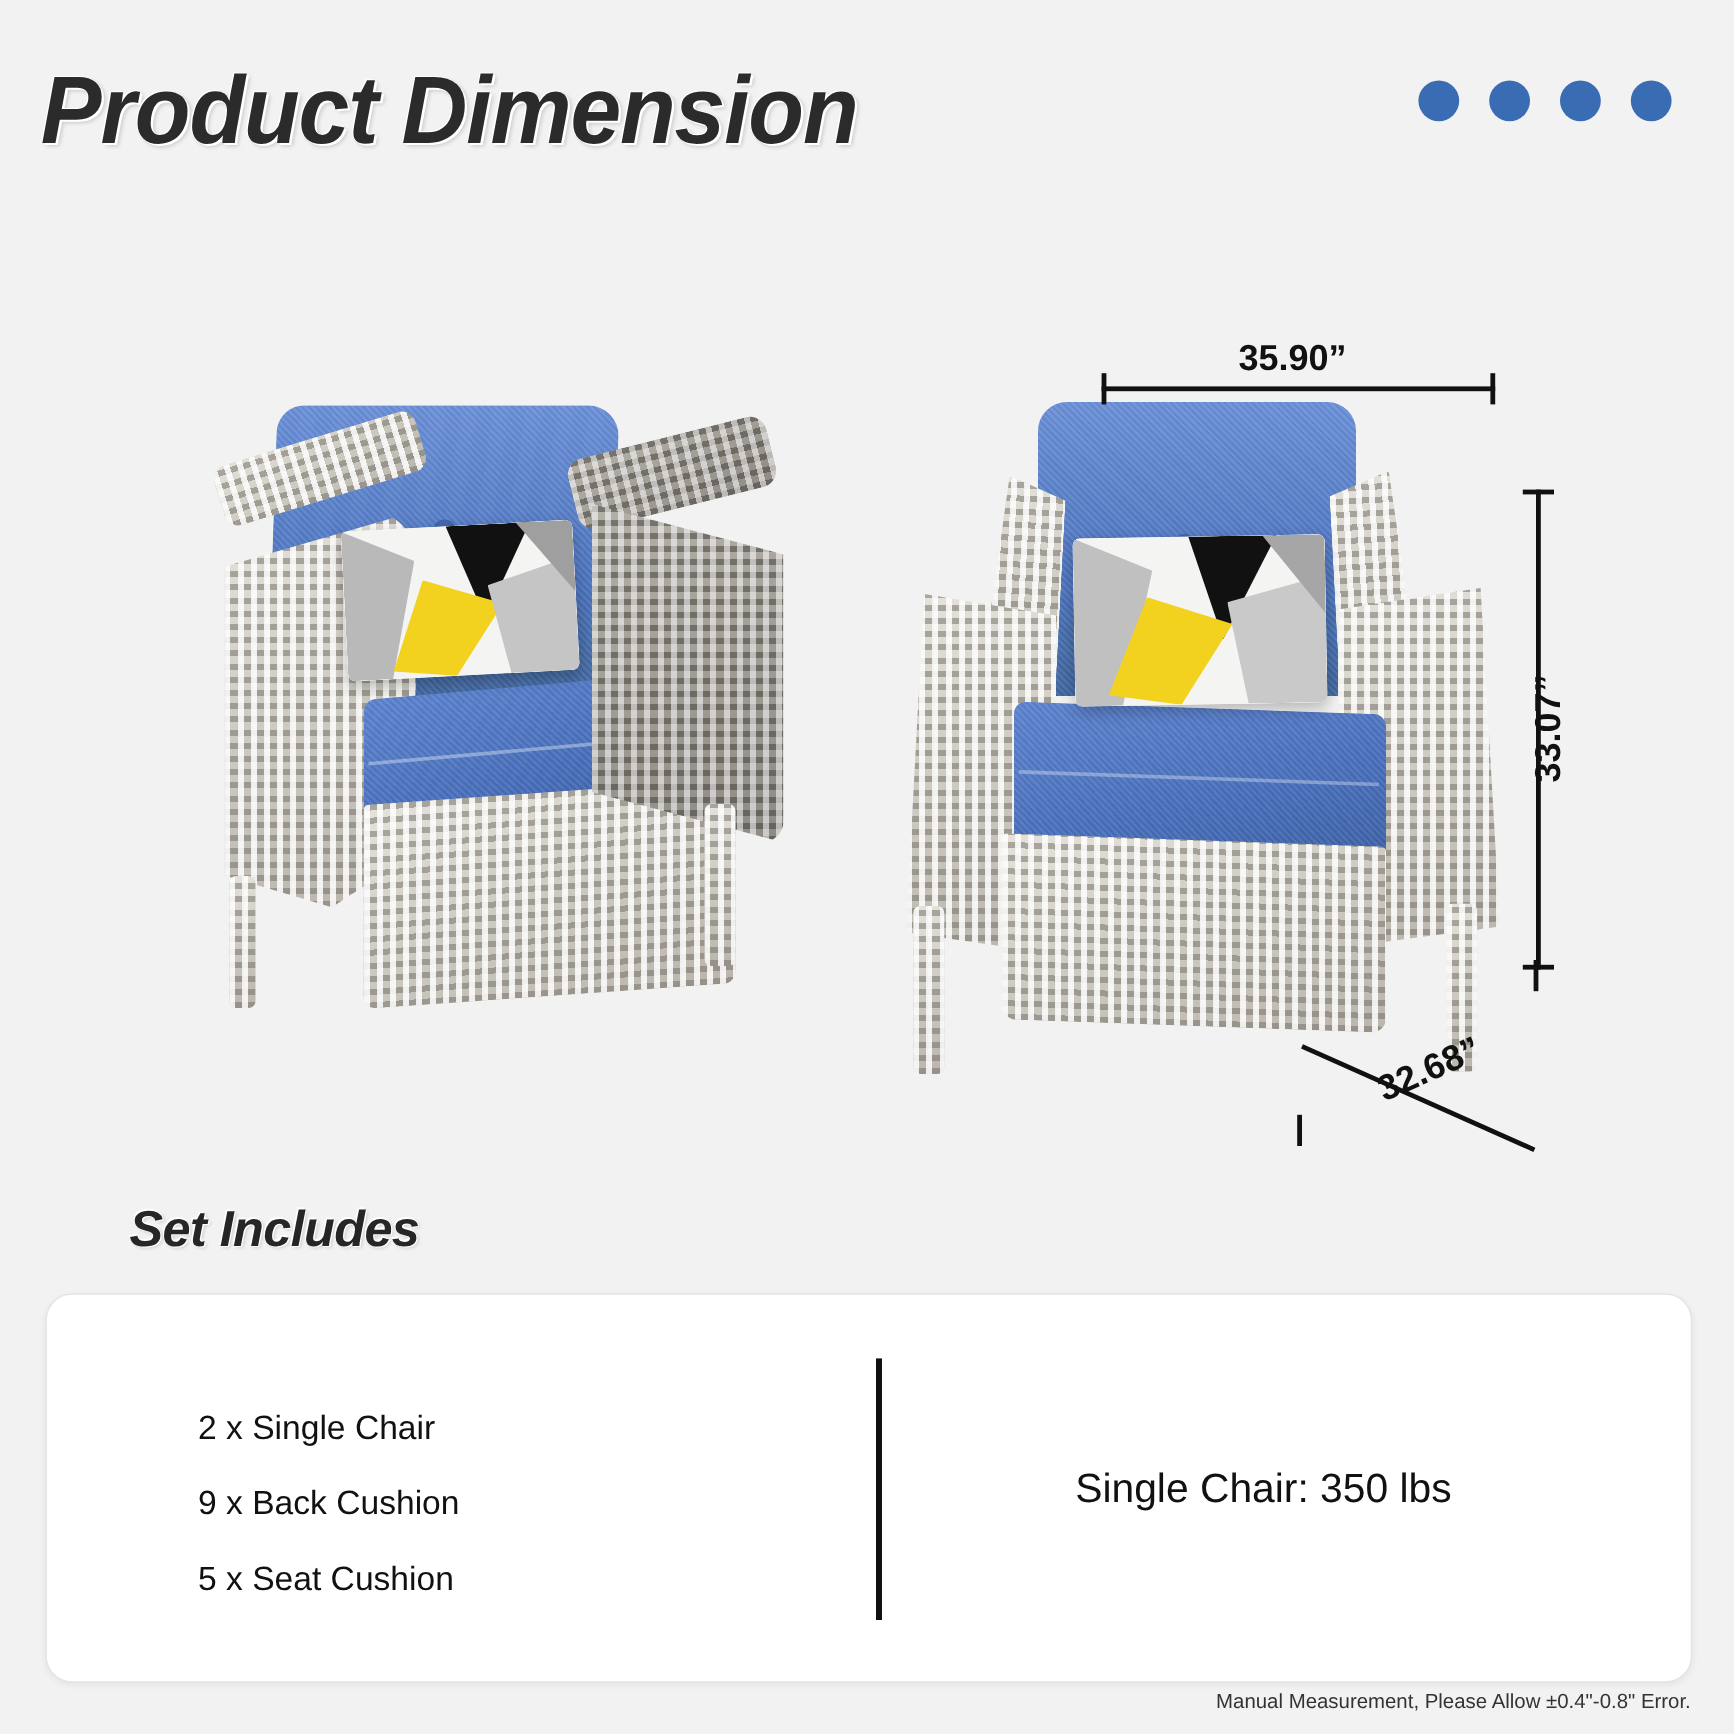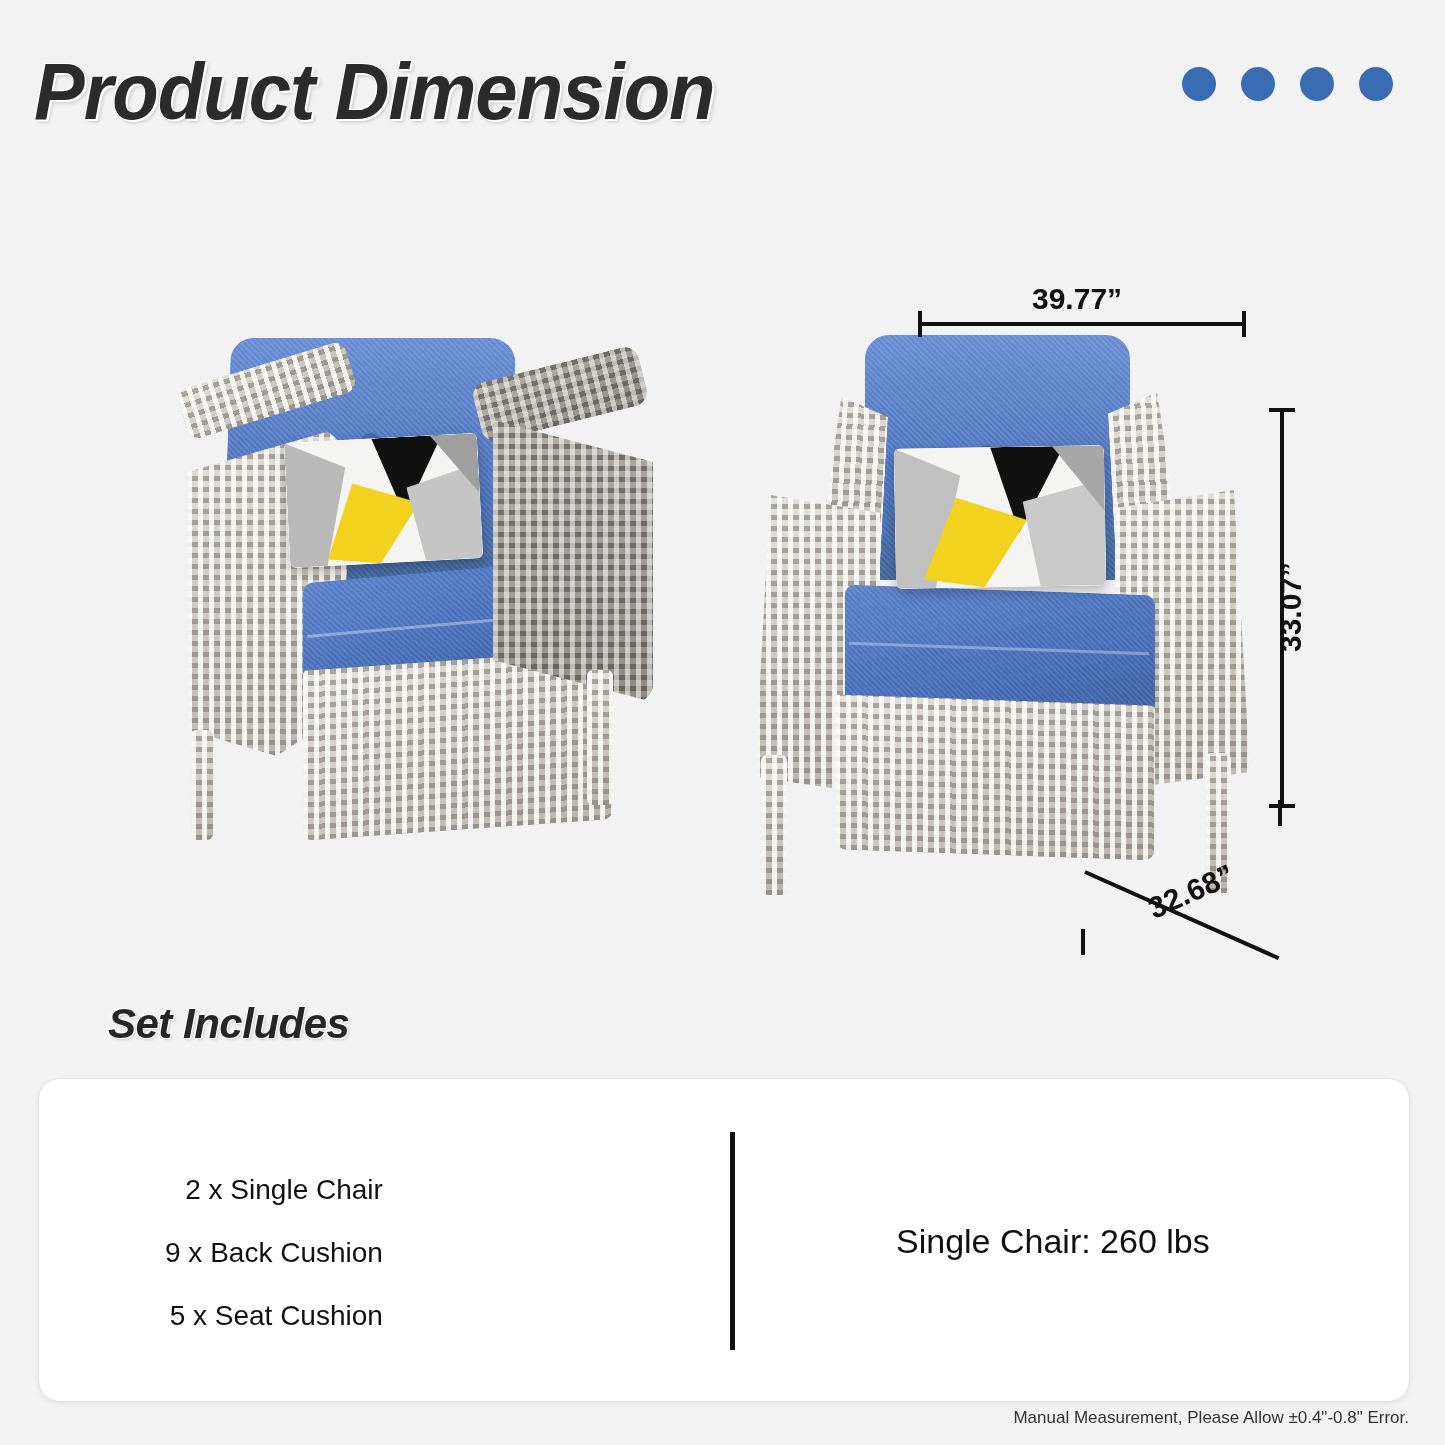--- a/index.html
+++ b/index.html
@@ -2,21 +2,21 @@
 <html><head>
 <meta charset="utf-8">
 <style>
   html,body{margin:0;padding:0;}
   body{
     width:1445px;height:1445px;
     background:#f2f2f2;
     font-family:"Liberation Sans","DejaVu Sans",sans-serif;
     overflow:hidden;position:relative;
   }
-  .page{position:absolute;inset:0;text-align:right;}
+  .page{position:absolute;inset:0;}
 
   
   .title{
     position:absolute;left:34px;top:44px;
     font-size:80px;line-height:96px;
     font-weight:bold;font-style:italic;
     letter-spacing:-1px;
     color:#2b2b2b;
     text-shadow:2px 2px 0 #ffffff, -1px -1px 0 #ffffff, 3px 3px 4px rgba(0,0,0,.18);
     white-space:nowrap;
@@ -192,21 +192,21 @@
         <i style="left:28px;top:50px;width:104px;height:90px;background:#f2d21e;
               clip-path:polygon(32% 0%,100% 26%,58% 100%,0% 90%);"></i>
         <i style="left:128px;top:34px;width:82px;height:106px;background:#c9c9c9;
               clip-path:polygon(0% 20%,100% 0%,100% 100%,20% 100%);"></i>
         <i style="left:158px;top:0;width:52px;height:66px;background:#a6a6a6;
               clip-path:polygon(0% 0%,100% 0%,100% 100%);"></i>
       </div>
     </div>
 
     <div>
-      <div class="dim-txt" style="left:1032px;top:92px;">39.77”</div>
+      <div class="dim-txt" style="left:1032px;top:92px;">35.90”</div>
       <div class="dim-line dim-h" style="left:918px;top:132px;width:328px;"></div>
       <div class="cap-v" style="left:918px;top:121px;"></div>
       <div class="cap-v" style="left:1242px;top:121px;"></div>
     </div>
 
     <div>
       <div class="dim-line dim-v" style="left:1280px;top:218px;height:400px;"></div>
       <div class="cap-h" style="left:1269px;top:218px;"></div>
       <div class="cap-h" style="left:1269px;top:614px;"></div>
       <div class="dim-txt" style="left:1246px;top:400px;transform:rotate(-90deg);transform-origin:center;">33.07”</div>
@@ -224,16 +224,16 @@
 
   <div class="card"></div>
   <div class="divider"></div>
 
   <div class="incl">
     <div class="row">2 x Single Chair</div>
     <div class="row">9 x Back Cushion</div>
     <div class="row">5 x Seat Cushion</div>
   </div>
 
-  <div class="wcap">Single Chair: 260 lbs</div>
+  <div class="wcap">Single Chair: 350 lbs</div>
 
   <div class="note">Manual Measurement, Please Allow ±0.4"-0.8" Error.</div>
 </div>
 
 </body></html>

